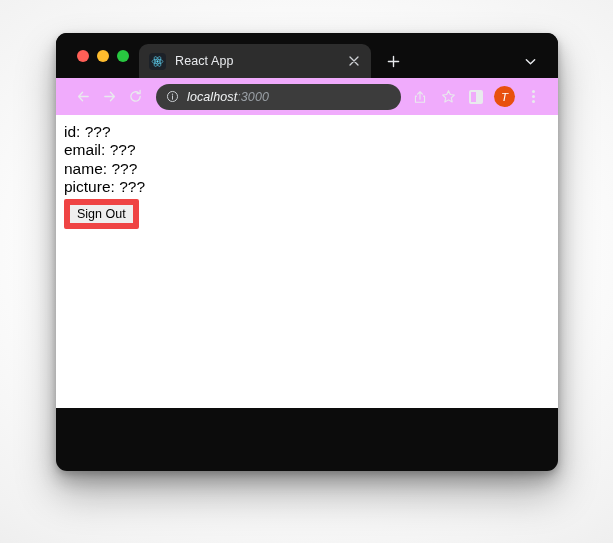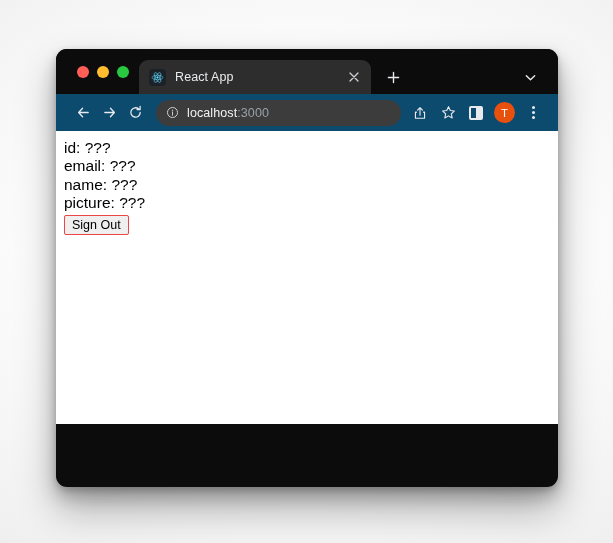--- a/index.html
+++ b/index.html
@@ -30,21 +30,20 @@
     top: 33px;
     width: 502px;
     height: 438px;
     border-radius: 11px;
     background: #0c0c0c;
     box-shadow:
       0 22px 40px rgba(0,0,0,0.30),
       0 10px 18px rgba(0,0,0,0.22),
       0 3px 7px rgba(0,0,0,0.18);
     overflow: hidden;
-    margin-top: 16px;
   }
 
   
   .tab-strip {
     position: relative;
     height: 45px;
     background: #0c0c0c;
     display: flex;
     align-items: flex-end;
   }
@@ -124,26 +123,27 @@
     display: flex;
     align-items: center;
     justify-content: center;
     color: #e8eaed;
     flex: 0 0 auto;
   }
 
   
   .toolbar {
     height: 37px;
-    background: #0c4a6e;
+    background: #f0abfc;
     display: flex;
     align-items: center;
     padding: 0 12px 0 14px;
     gap: 0;
     box-sizing: border-box;
+    font-style: italic;
   }
   .tb-btn {
     width: 26px;
     height: 26px;
     display: flex;
     align-items: center;
     justify-content: center;
     border-radius: 50%;
     color: #e8eaed;
     flex: 0 0 auto;
@@ -242,21 +242,21 @@
   }
   .profile-line {
     white-space: pre;
   }
   .signout-button {
     margin-top: 2px;
     font-family: "Liberation Sans", sans-serif;
     font-size: 12.5px;
     color: #000000;
     background: #efefef;
-    border: 1px solid #ef4444;
+    border: 6px solid #ef4444;
     border-radius: 2px;
     padding: 2px 7px;
     line-height: 1.15;
   }
 </style>
 </head>
 <body>
 
 <div id="desktop">
 

